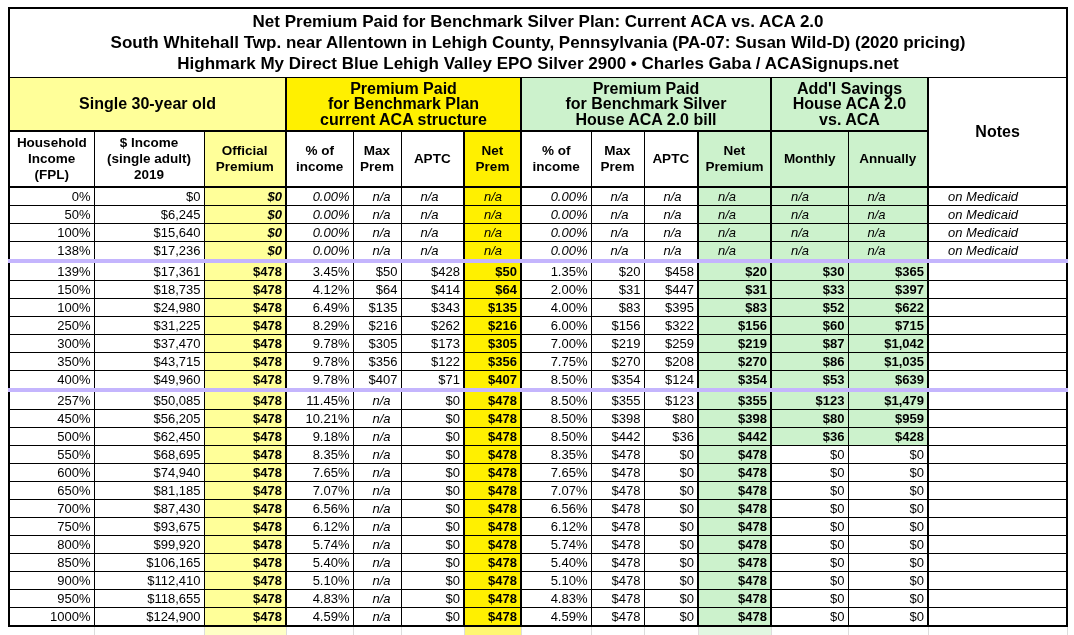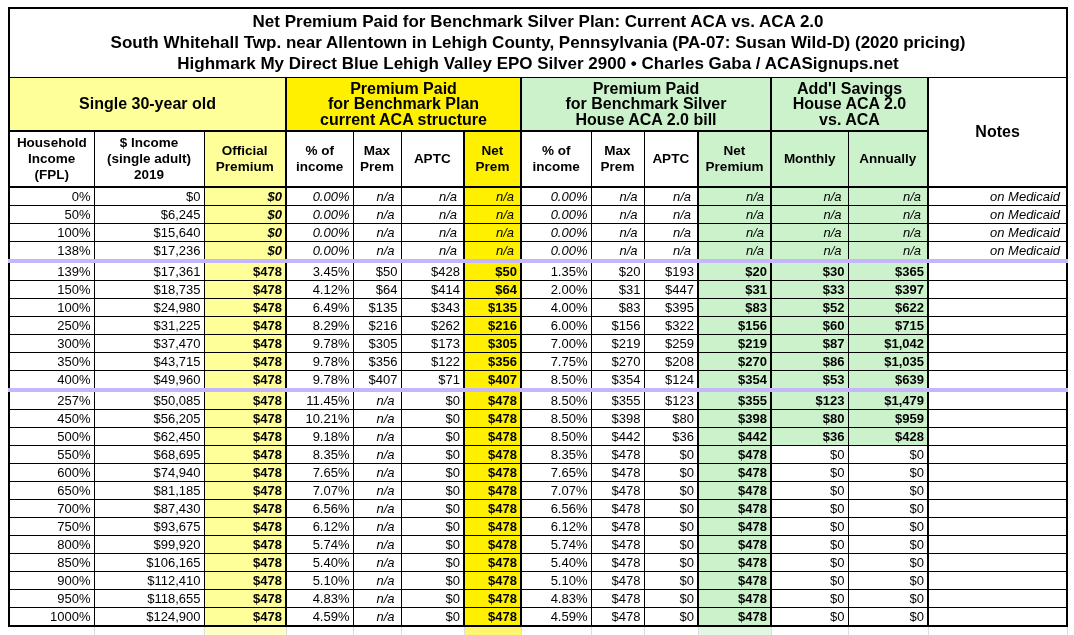--- a/index.html
+++ b/index.html
@@ -19,21 +19,21 @@
   tr.cols th{font-weight:bold;font-size:13.5px;line-height:16px;white-space:pre-line;
     height:52px;text-align:center;border-bottom:2px solid #000;background:#fff}
   tbody td{font-size:13px;height:17px;line-height:16px;text-align:right;
     padding:0 3px;white-space:nowrap;background:#fff}
   .bg-py{background:#FFFF99 !important}
   .bg-y{background:#FFF000 !important}
   .bg-g{background:#CCF2CC !important}
   .bl2{border-left:2px solid #000 !important}
   .b{font-weight:bold}
   .i{font-style:italic}
-  .ctr{text-align:right;padding:0 6px}
+  .ctr{text-align:left;padding:0 19px}
   tr.sep td{border-bottom:4px solid #c4b5fd}
   .ghost{display:flex;width:1058px;height:12px;margin-left:2px;opacity:.55}
   .ghost span{display:block;height:100%;border-right:1px solid #c0c0c0;box-sizing:border-box}
 </style>
 </head>
 <body>
 
 <div class="sheet">
   <table class="main">
     <colgroup>
@@ -170,21 +170,21 @@
         <tr>
           <td>139%</td>
           <td>$17,361</td>
           <td class="bg-py b">$478</td>
           <td class="bl2">3.45%</td>
           <td>$50</td>
           <td>$428</td>
           <td class="bg-y b bl2">$50</td>
           <td class="bl2">1.35%</td>
           <td>$20</td>
-          <td>$193</td>
+          <td>$458</td>
           <td class="bg-g b bl2">$20</td>
           <td class="bg-g b bl2">$30</td>
           <td class="bg-g b">$365</td>
           <td class="bl2"></td>
         </tr>
         <tr>
           <td>150%</td>
           <td>$18,735</td>
           <td class="bg-py b">$478</td>
           <td class="bl2">4.12%</td>

